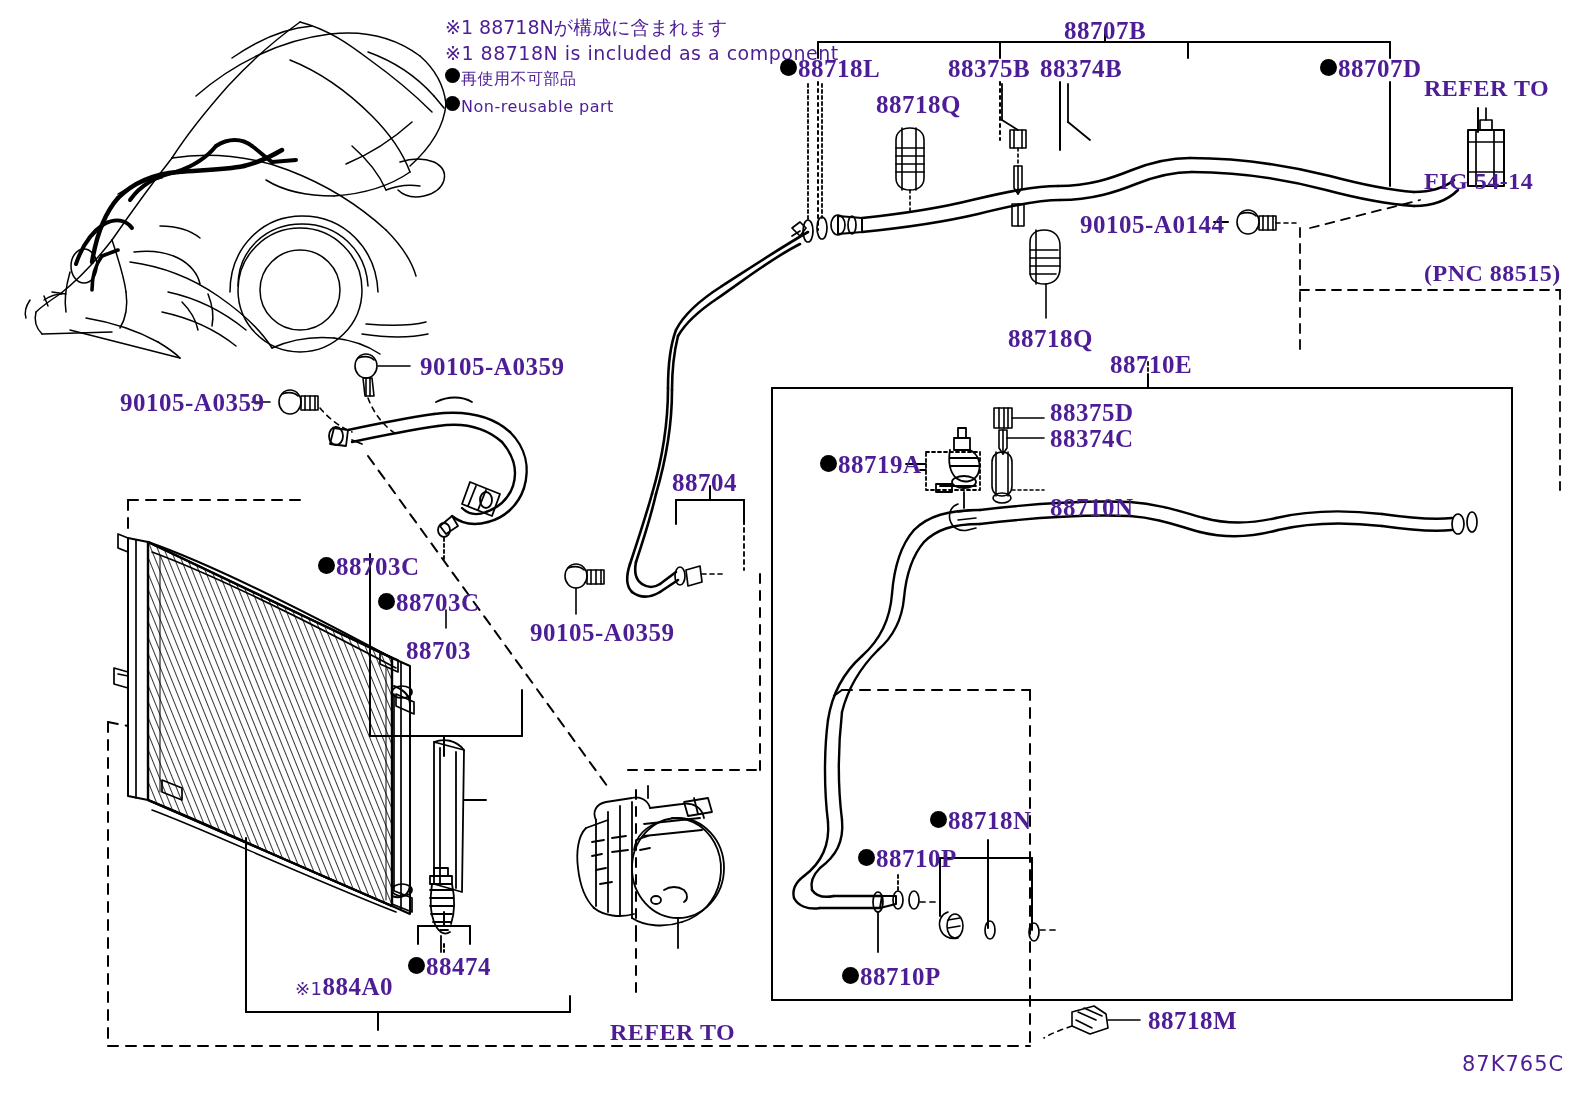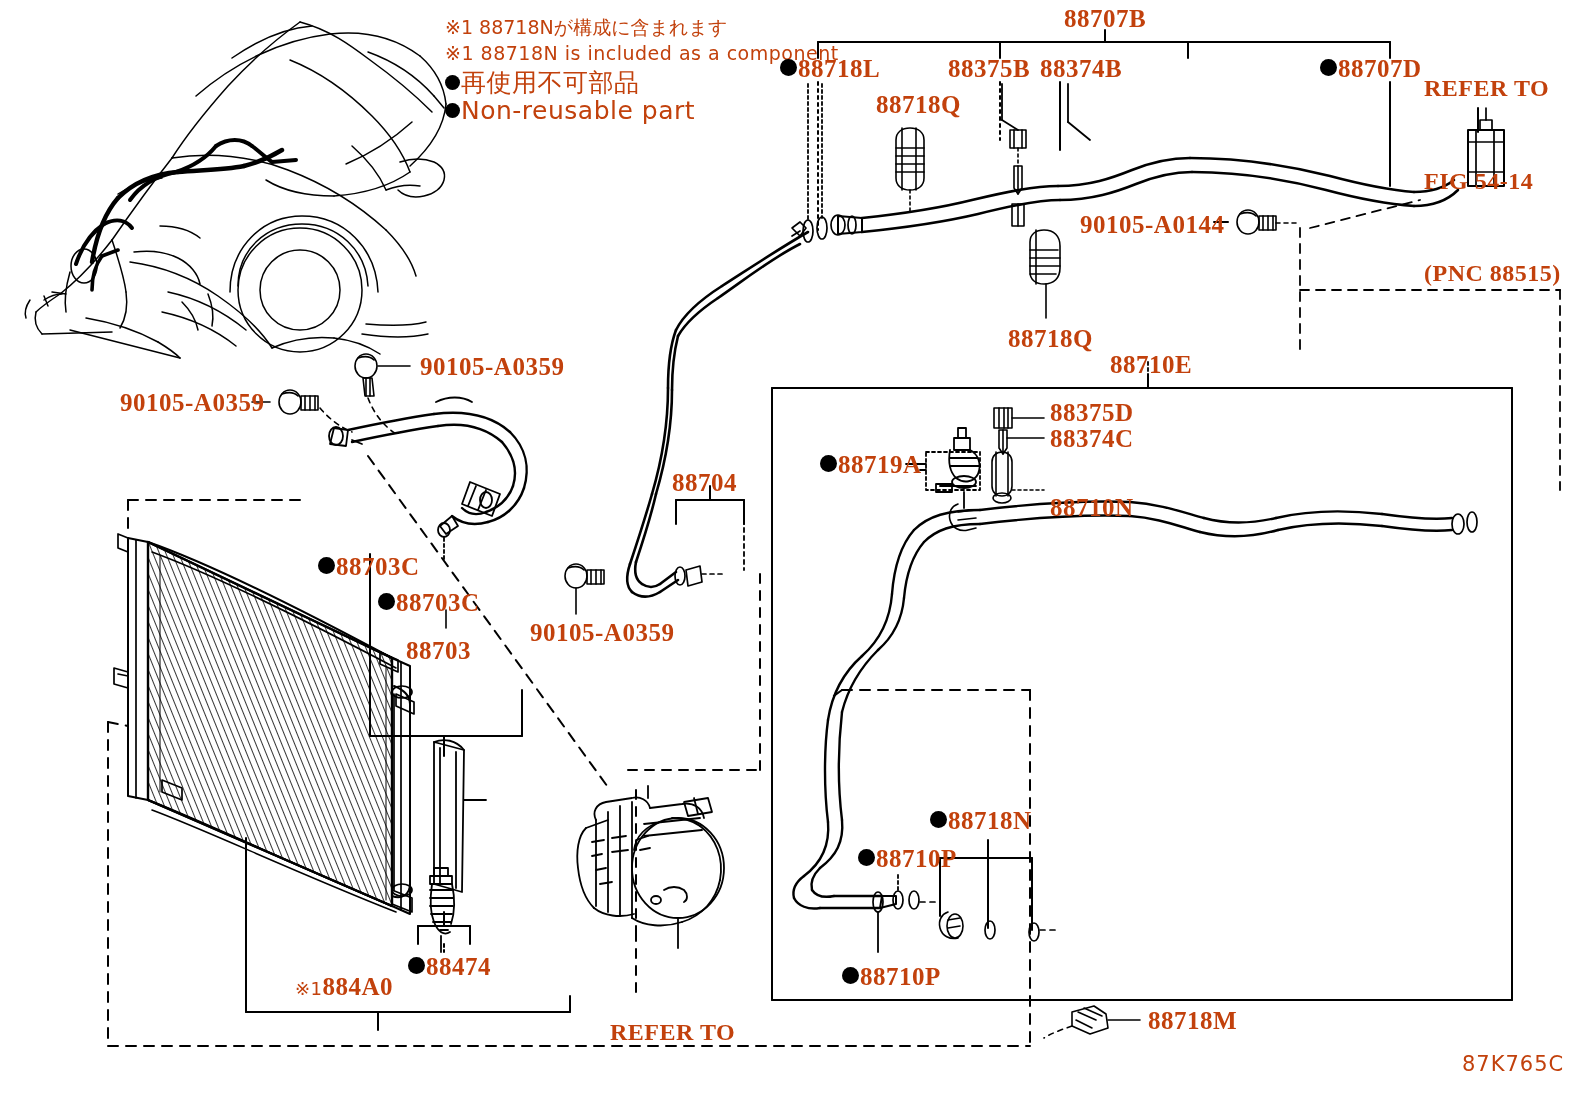--- a/index.html
+++ b/index.html
@@ -16,37 +16,37 @@
   }
   #art{position:absolute;left:0;top:0;width:1592px;height:1099px;}
   .lbl{
     position:absolute;
     font-family:"Liberation Serif", serif;
     font-weight:bold;
     font-size:25px;
     letter-spacing:0.5px;
     white-space:pre;
     line-height:1.18;
-    color:#c2410c;
+    color:#4c1d95;
   }
   .lbl.jp{
     font-family:"DejaVu Sans", sans-serif;
     font-weight:normal;
     font-size:19px;
     letter-spacing:0px;
   }
   .lbl.en{
     font-family:"DejaVu Sans", sans-serif;
     font-weight:normal;
     font-size:19px;
   }
   .lbl.legend{
     font-family:"DejaVu Sans", sans-serif;
     font-weight:normal;
-    font-size:25px;
+    font-size:16px;
   }
   .lbl.mono{
     font-family:"DejaVu Sans", sans-serif;
     font-weight:normal;
     font-size:21px;
     letter-spacing:1px;
   }
   .lbl.refer{
     font-size:24px;
     line-height:1.28;
@@ -632,21 +632,21 @@
       </g>
     </g>
 
   </svg>
 
   <div class="lbl jp" style="left:445px; top:16px;">※1 88718Nが構成に含まれます</div>
   <div class="lbl en" style="left:445px; top:42px;">※1 88718N is included as a component</div>
   <div class="lbl legend" style="left:445px; top:68px;"><span class="dot"></span><span>再使用不可部品</span></div>
   <div class="lbl legend" style="left:445px; top:96px;"><span class="dot"></span><span>Non-reusable part</span></div>
 
-  <div class="lbl" style="left:1064px; top:4px;text-align:right;">88707B</div>
+  <div class="lbl" style="left:1064px; top:16px;text-align:right;">88707B</div>
   <div class="lbl" style="left:780px; top:54px;"><span class="dot big"></span><span>88718L</span></div>
   <div class="lbl" style="left:948px; top:54px;">88375B</div>
   <div class="lbl" style="left:1040px; top:54px;">88374B</div>
   <div class="lbl" style="left:1320px; top:54px;"><span class="dot big"></span><span>88707D</span></div>
 
   <div class="lbl refer" style="left:1424px; top:12px;">
     <div>REFER TO</div>
     <div>FIG 54-14</div>
     <div>(PNC 88515)</div>
   </div>

